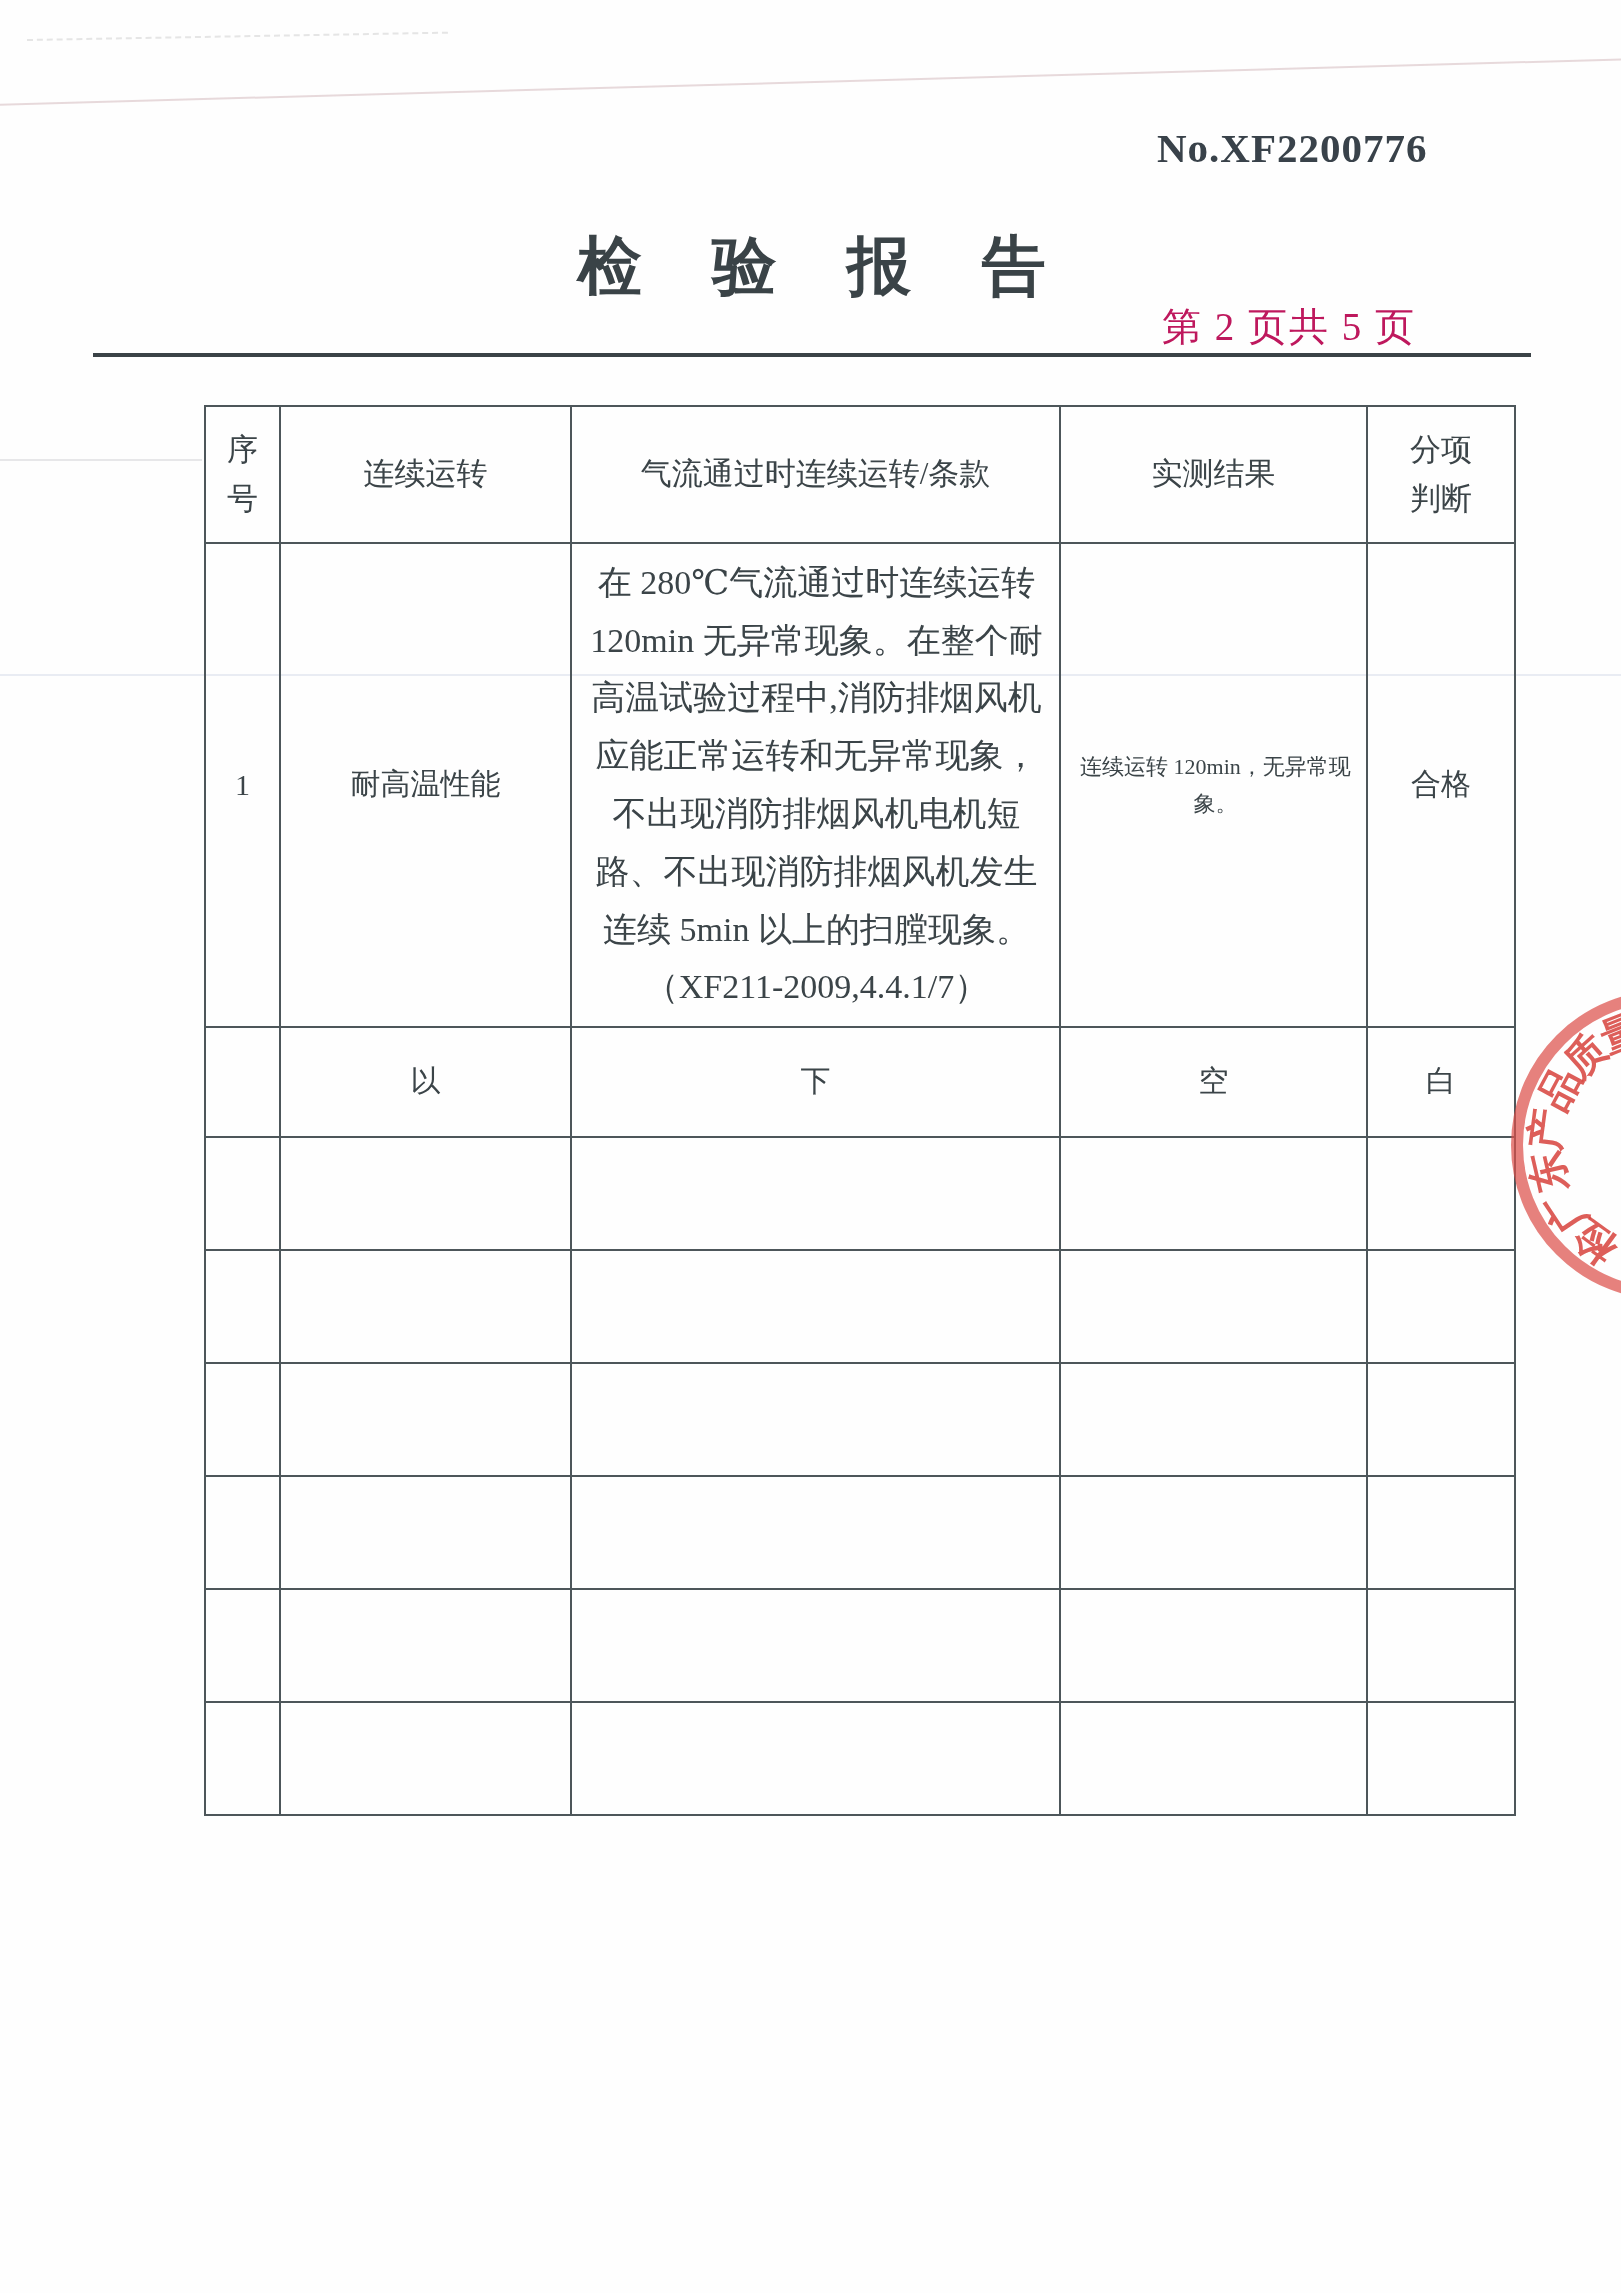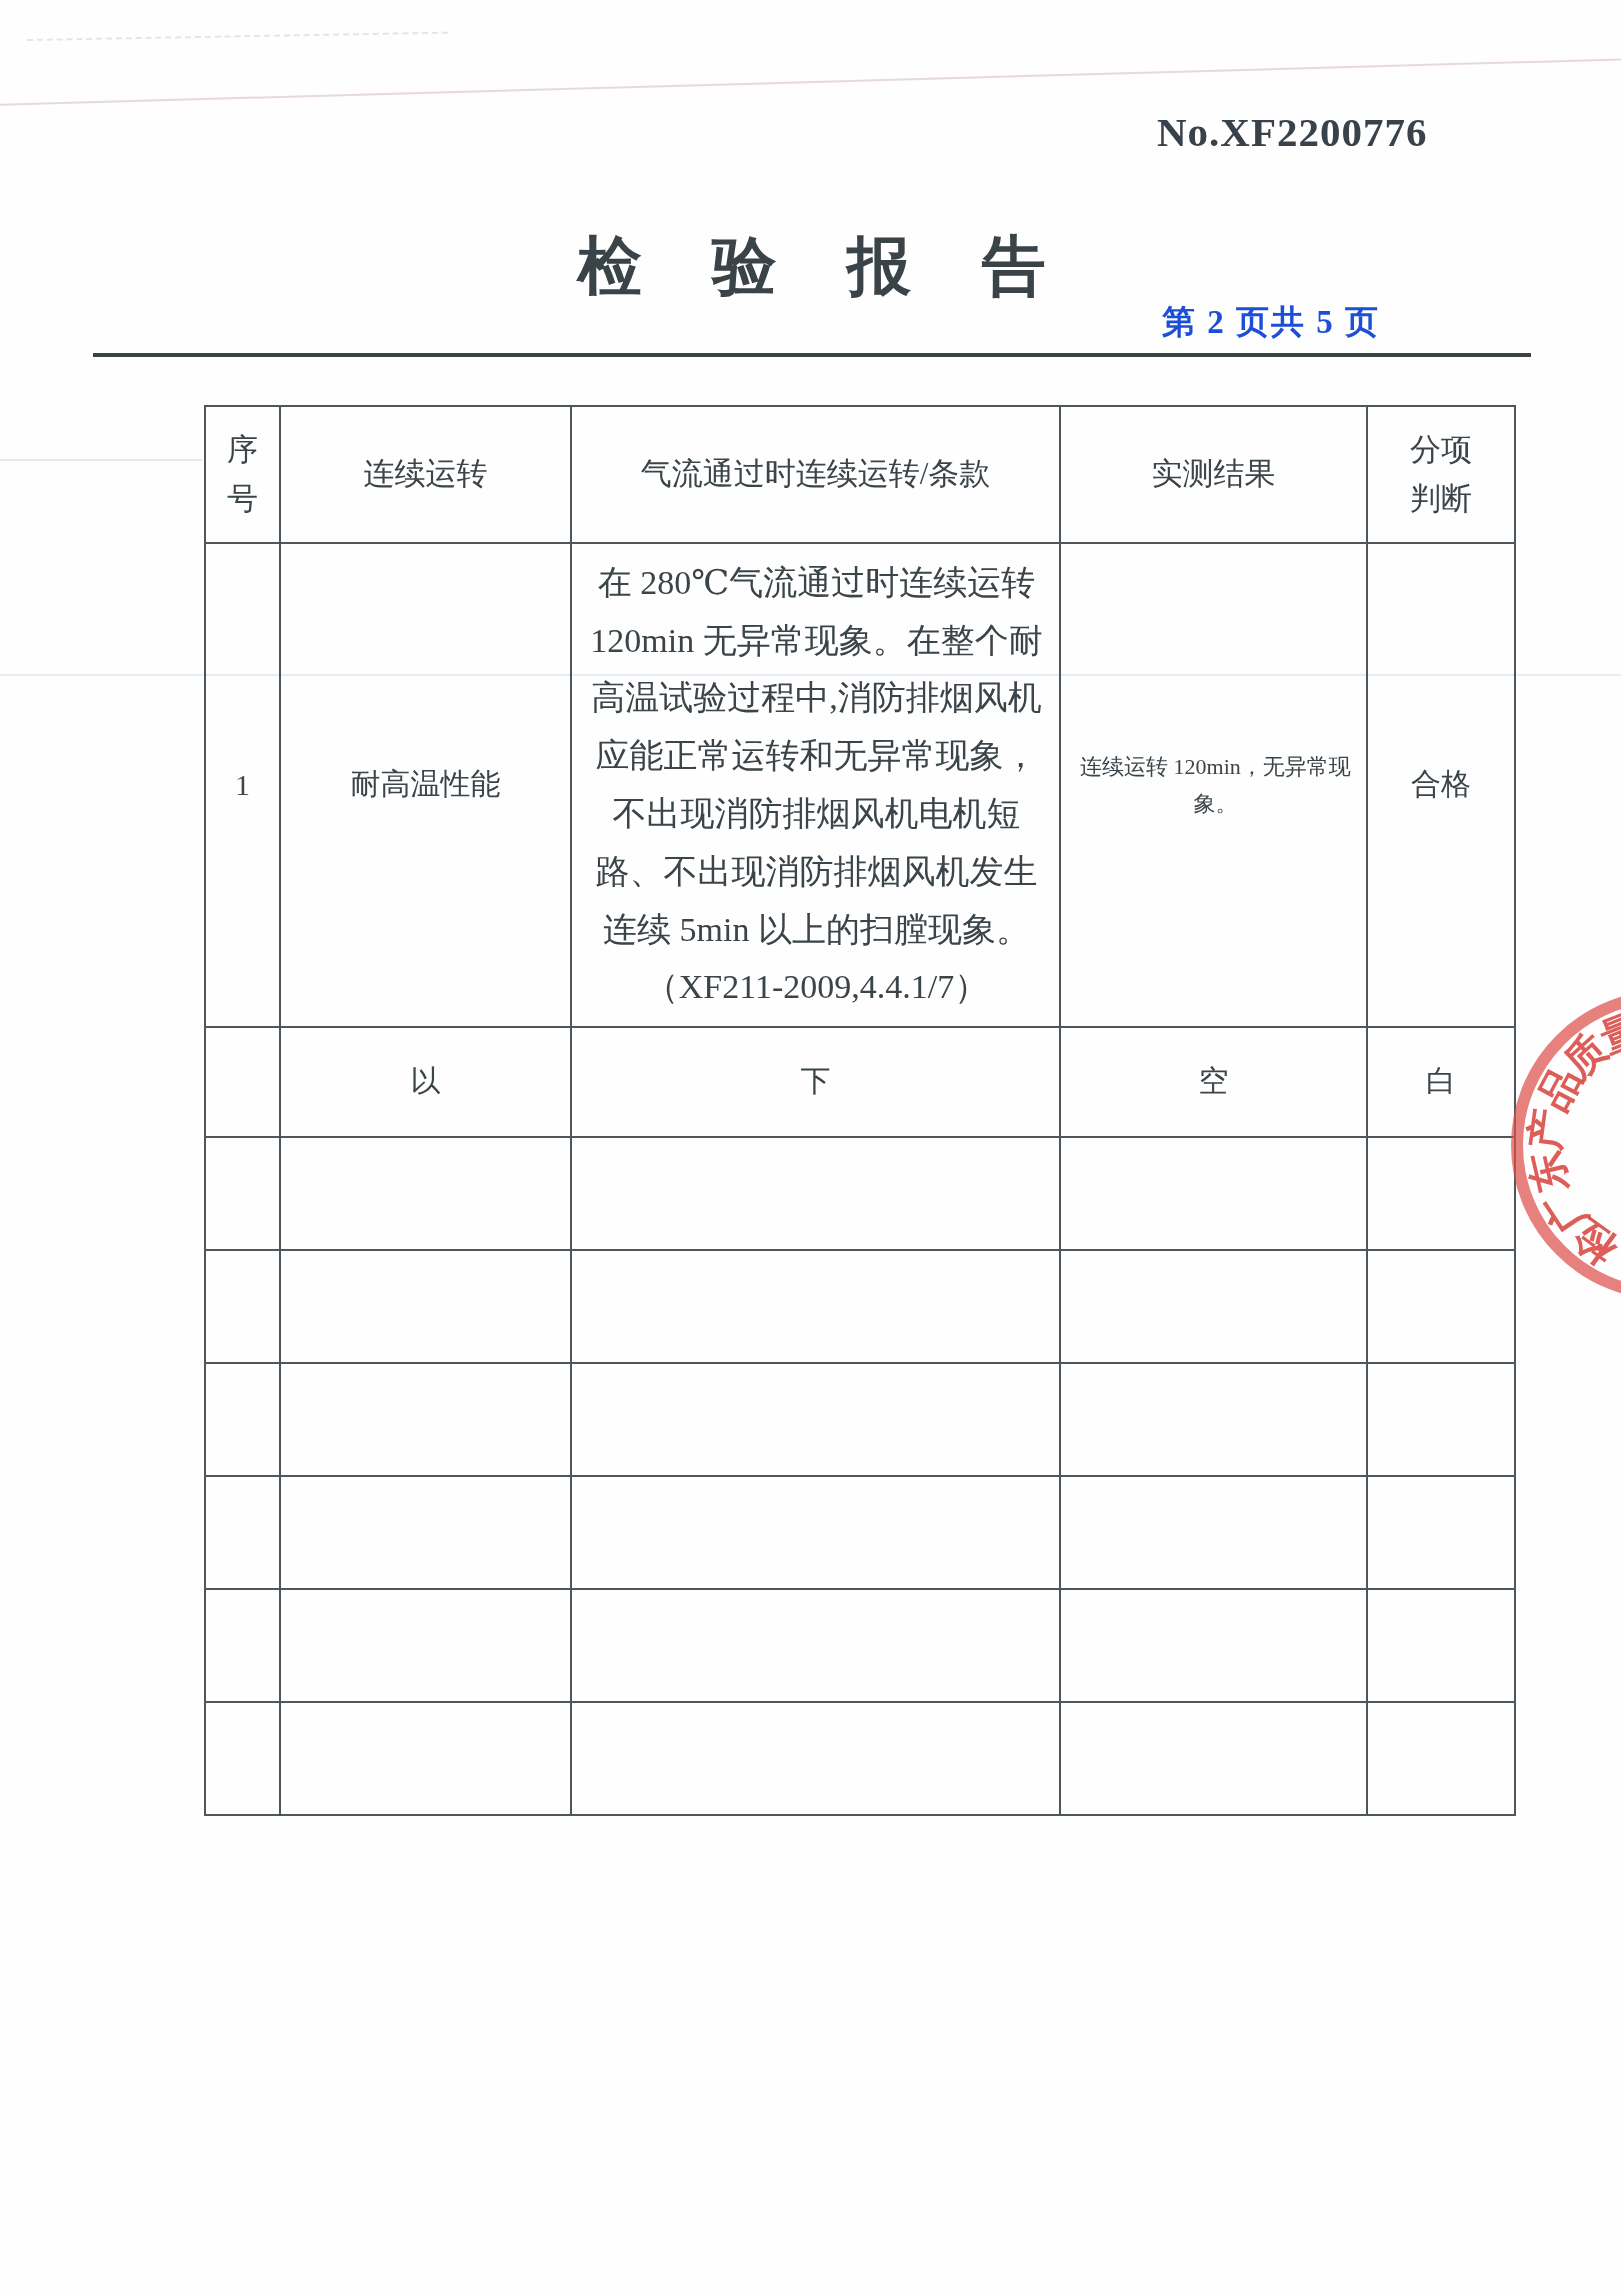--- a/index.html
+++ b/index.html
@@ -29,36 +29,35 @@
     position: absolute; left: 0; top: 459px; width: 202px; height: 2px;
     background: rgba(180,180,186,0.30);
   }
   .artifact-blue-line {
     position: absolute; left: 0; top: 674px; width: 1621px; height: 2px;
     background: rgba(150,165,200,0.20);
   }
 
   
   .report-no {
-    position: absolute; left: 1157px; top: 108px;
+    position: absolute; left: 1157px; top: 124px;
     font-size: 41px; font-weight: bold; letter-spacing: 1px;
     color: #39424a;
   }
   .doc-title {
     position: absolute; left: 0; top: 223px; width: 1637px;
     text-align: center;
     font-size: 64px; font-weight: bold;
     letter-spacing: 13.7px; word-spacing: 27.4px;
     color: #3a4347;
   }
   .page-info {
     position: absolute; left: 1162px; top: 300px;
-    font-size: 33px; letter-spacing: 2px;
-    color: #1d4ed8;
-    font-weight: bold;
+    font-size: 39px; letter-spacing: 2px;
+    color: #be185d;
   }
   .title-rule {
     position: absolute; left: 93px; top: 353px; width: 1438px; height: 3.9px;
     background: #3b4347;
   }
 
   
   table.report-table {
     position: absolute; left: 204px; top: 405px;
     width: 1310px;

